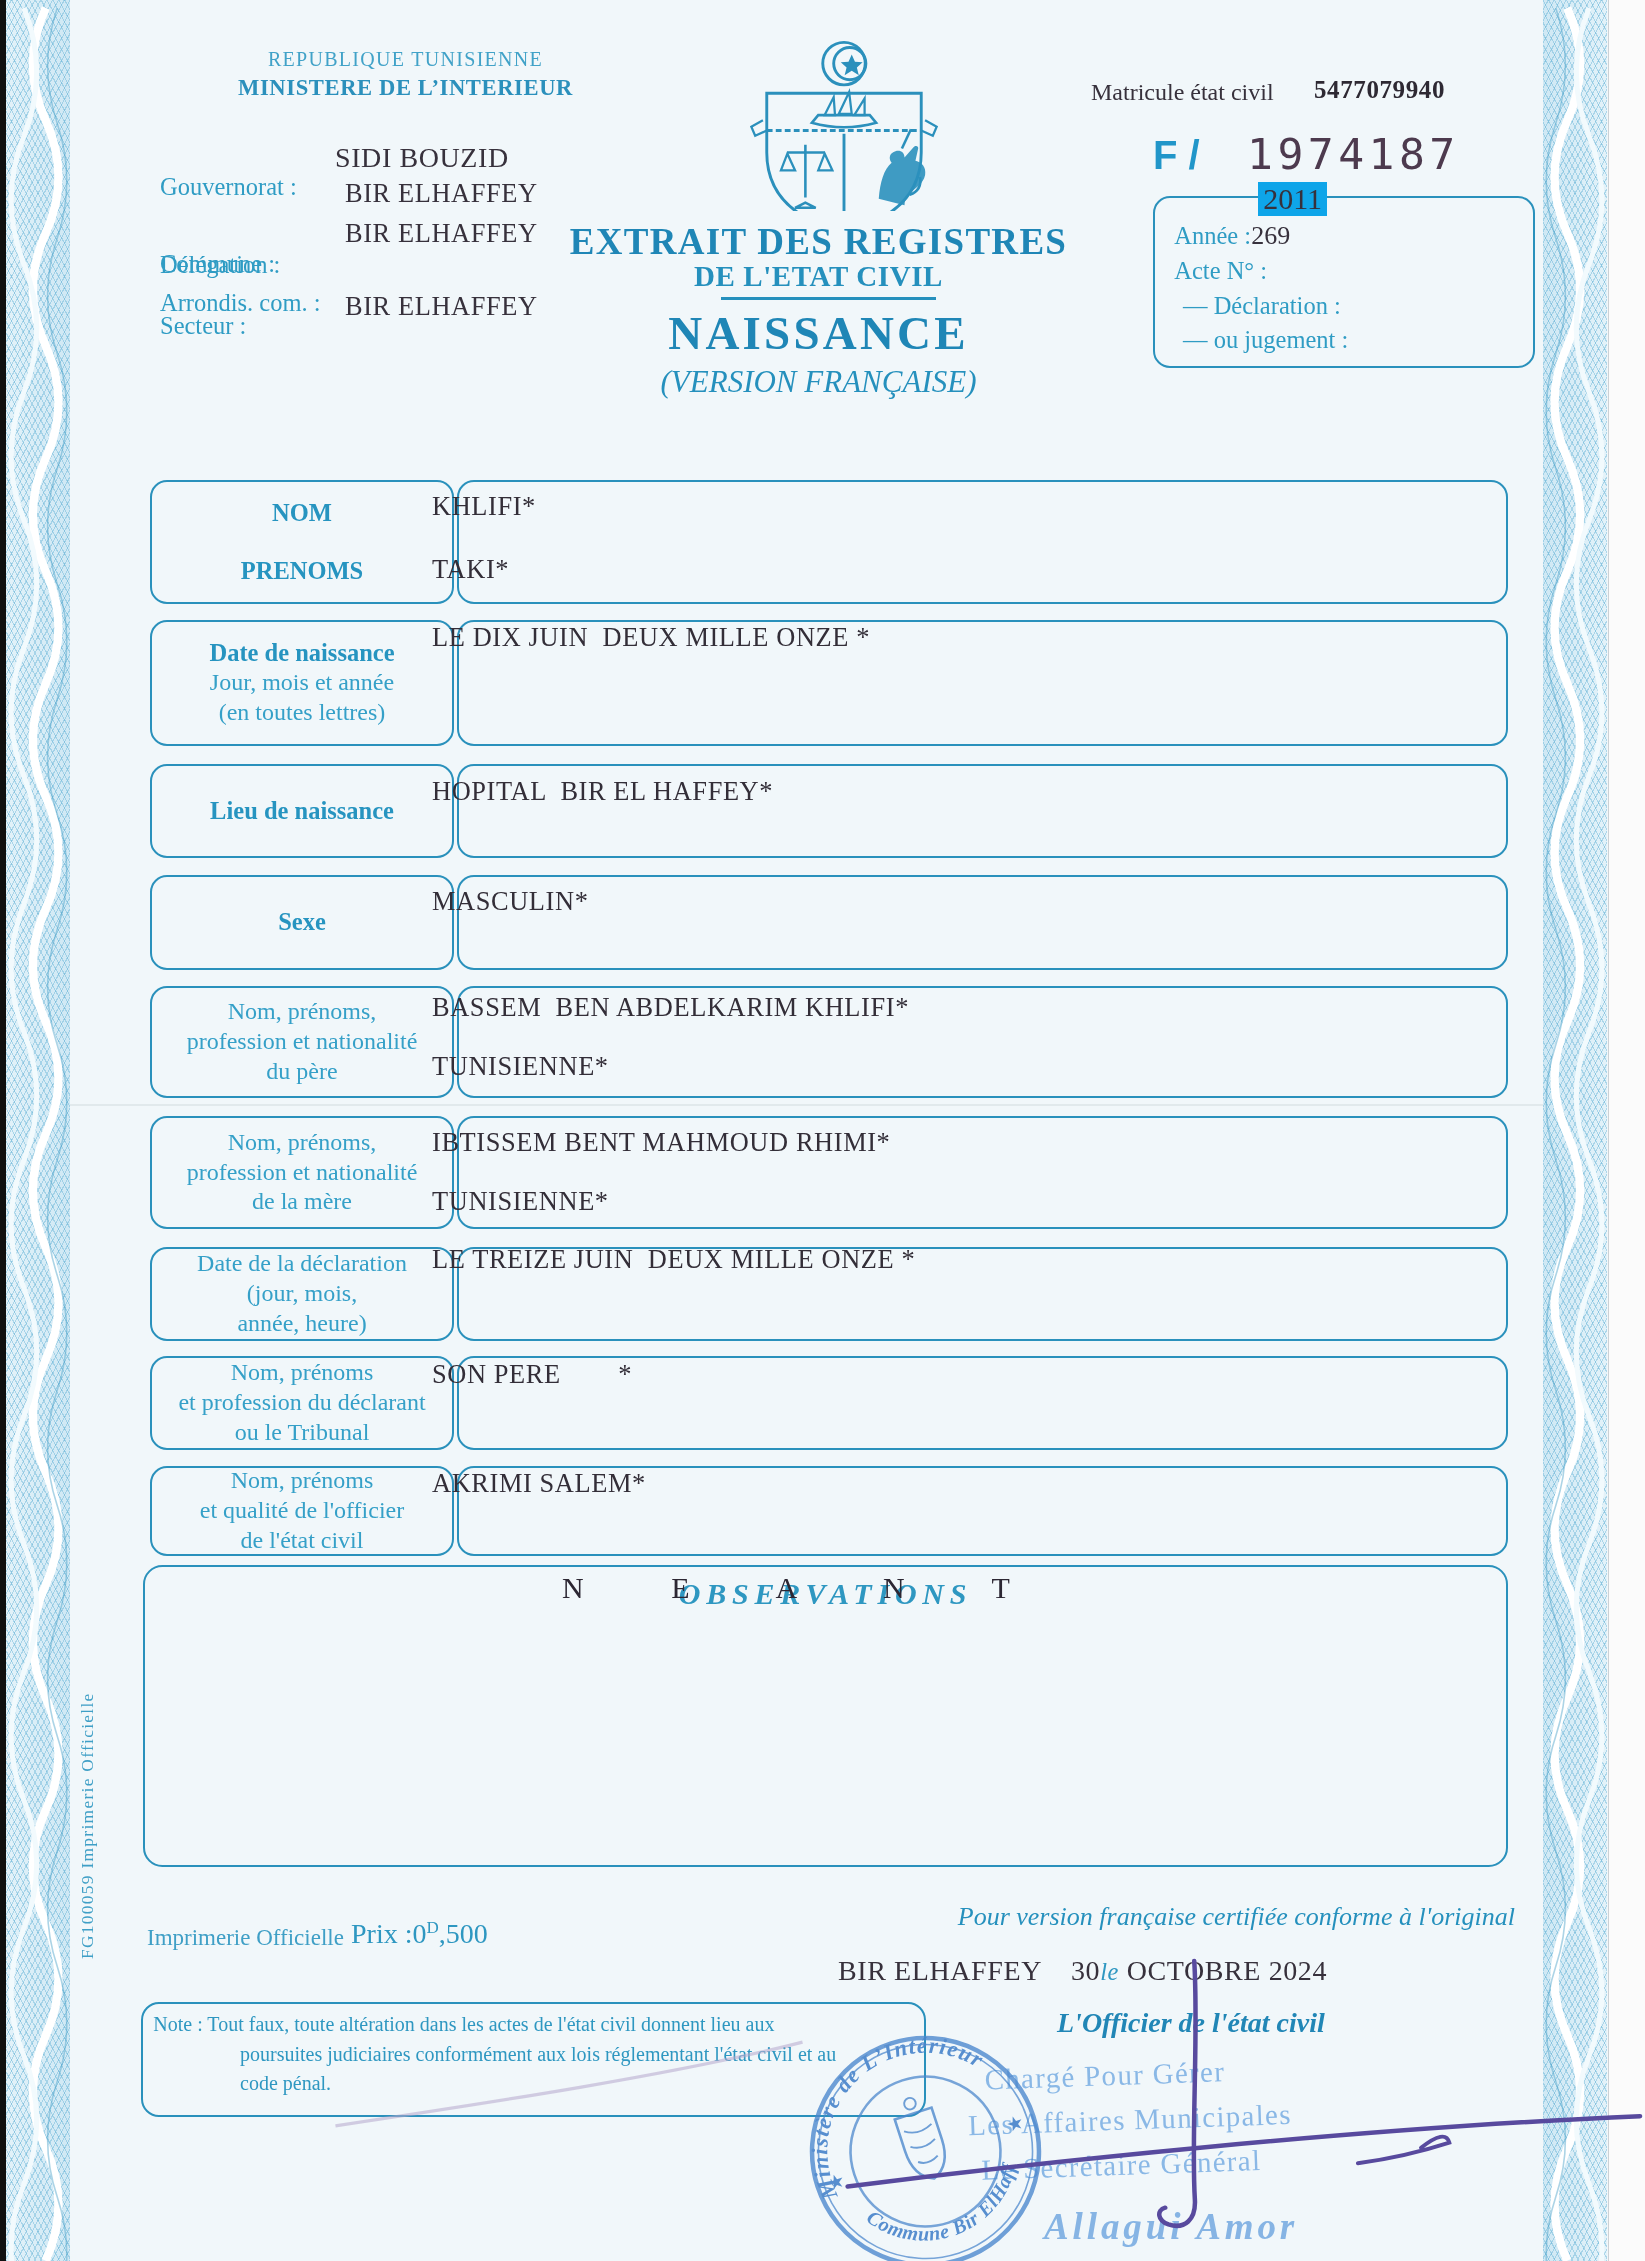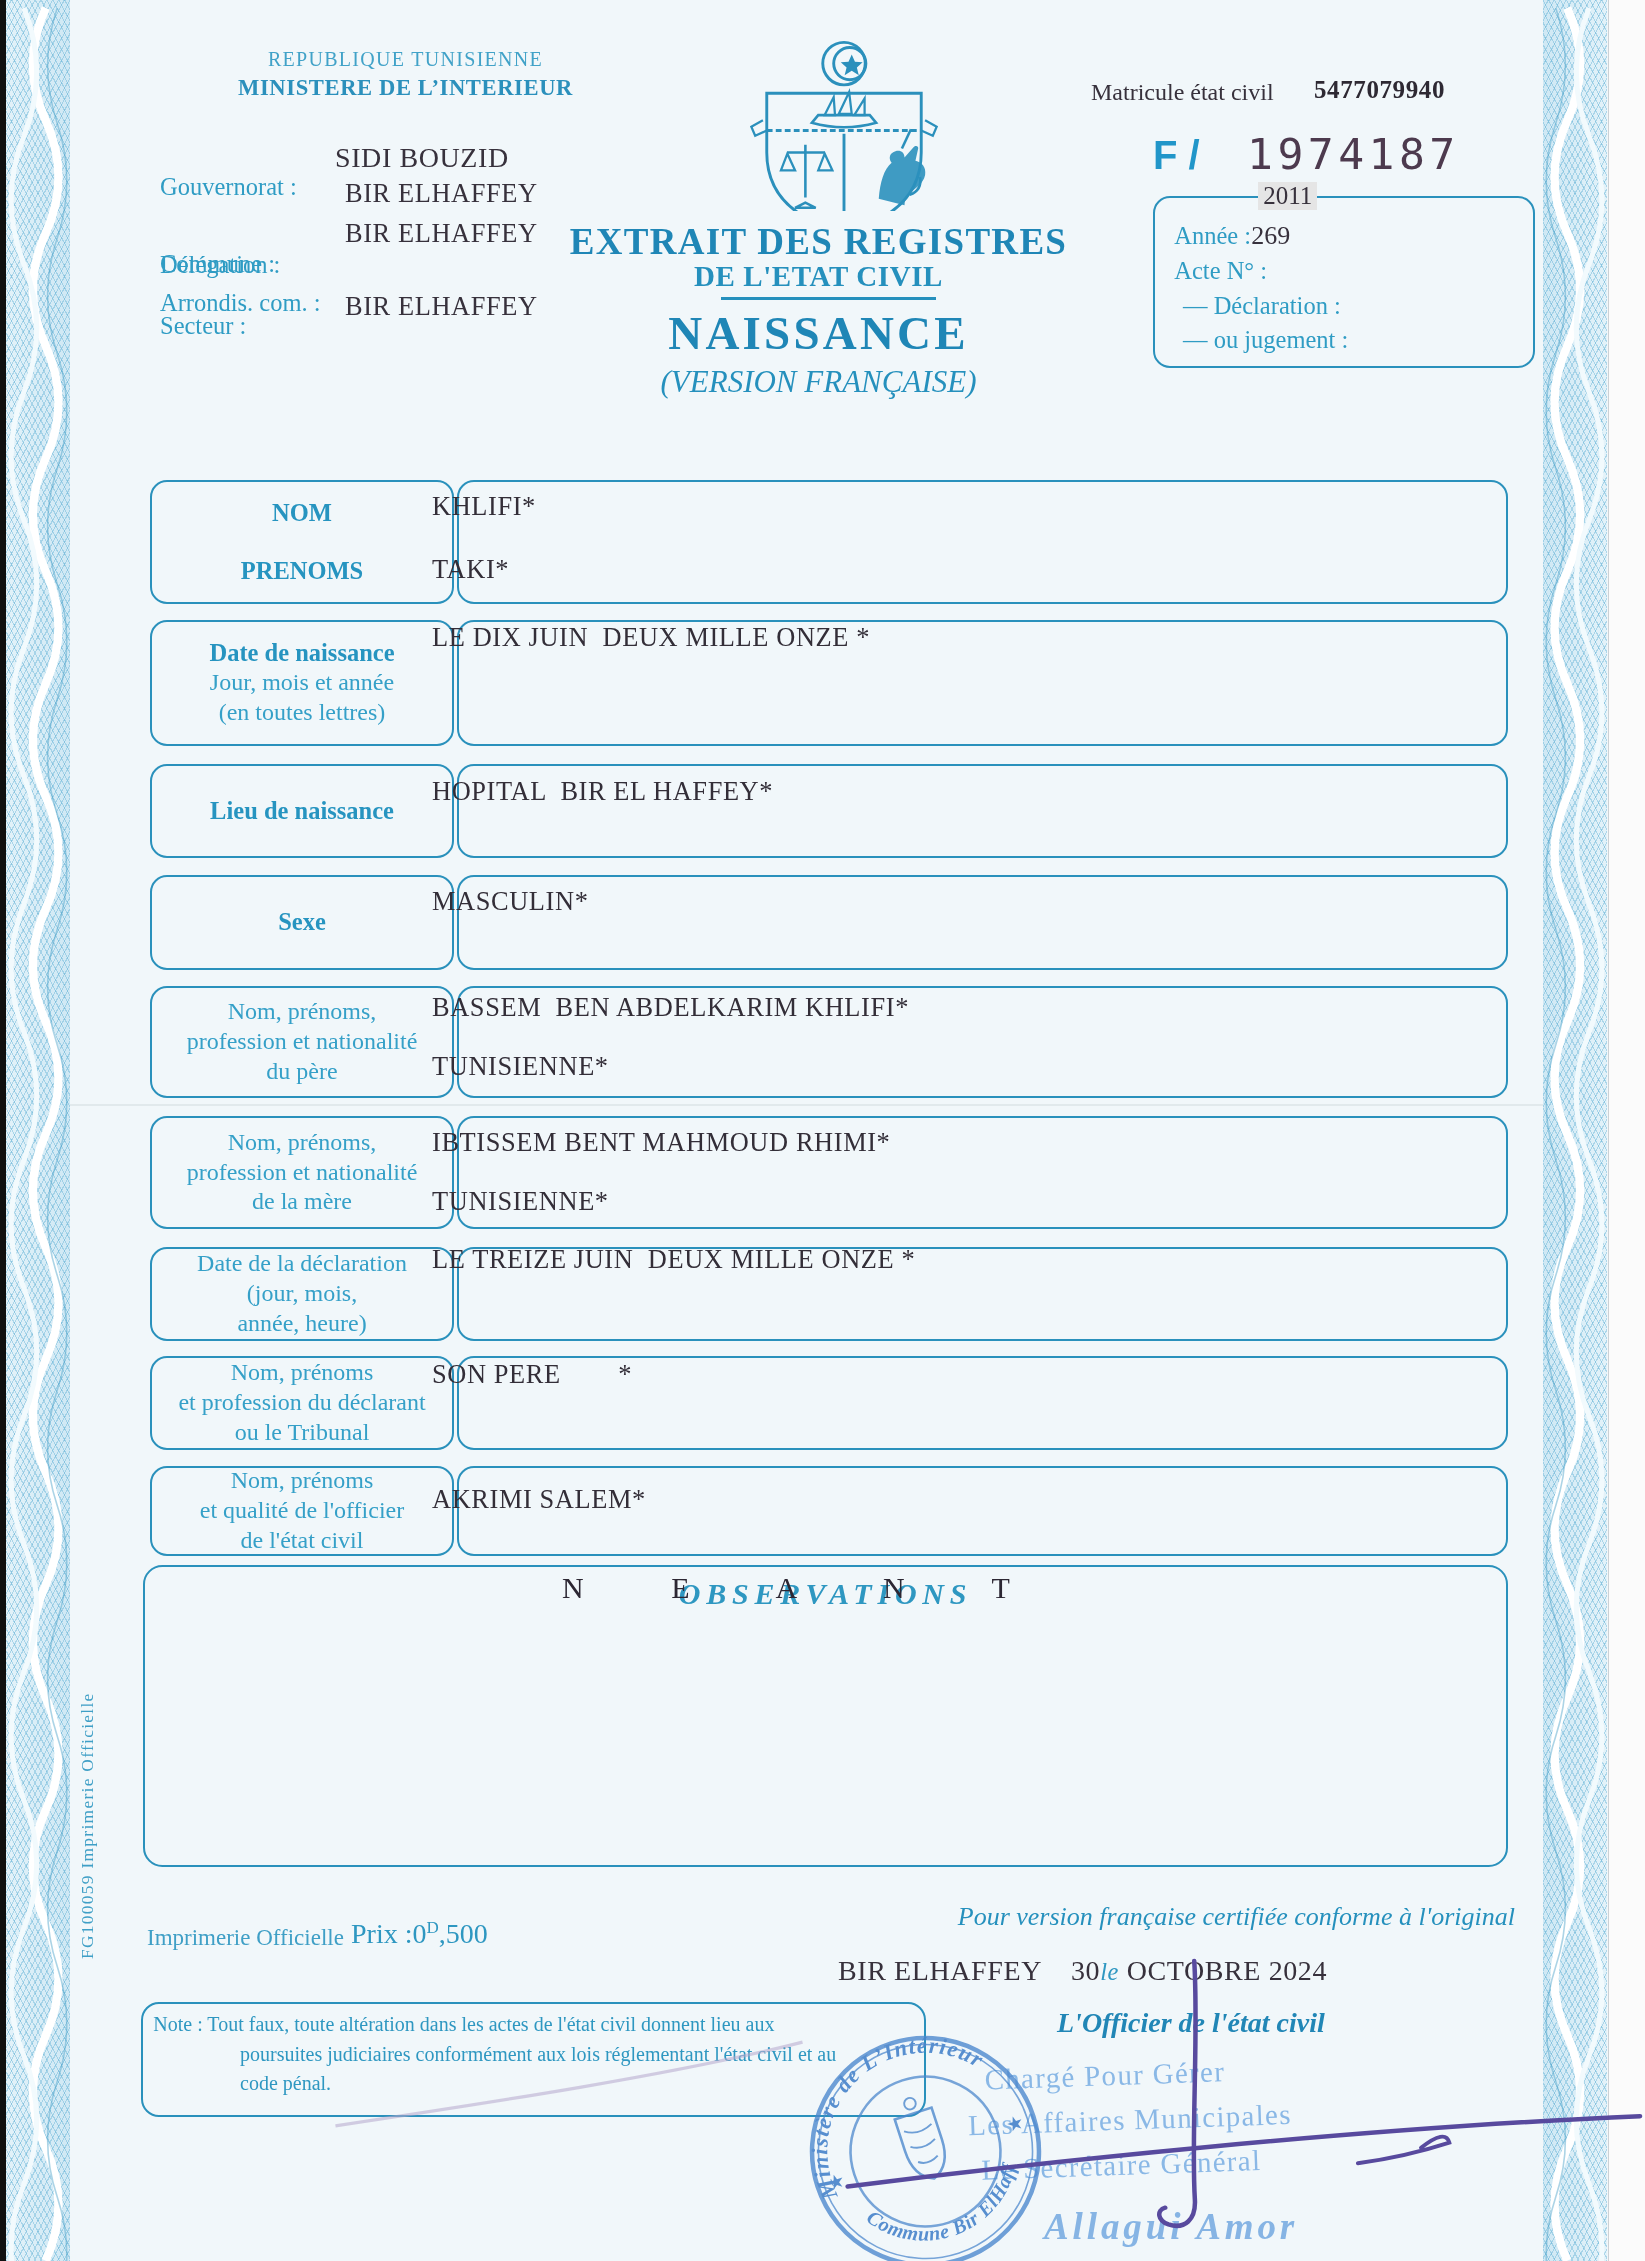--- a/index.html
+++ b/index.html
@@ -25,21 +25,21 @@
   .h-repub{left:180px;top:48px;width:451px;text-align:center;font-size:20px;letter-spacing:1.3px;color:#41a2c8;}
   .h-minis{left:180px;top:75px;width:451px;text-align:center;font-size:22.6px;font-weight:bold;letter-spacing:0.6px;color:#2b90bc;}
   .h-sidi{left:335px;top:142px;font-size:28px;color:var(--ink);letter-spacing:0.6px;}
   .adm-label{left:160px;font-size:24.5px;color:var(--teal-text);}
   .adm-value{left:345px;font-size:26.4px;color:var(--ink);letter-spacing:0.6px;}
 
   .matricule-l{left:1091px;top:79px;font-size:24px;color:var(--ink);}
   .matricule-v{left:1314px;top:76px;font-size:25px;font-weight:bold;color:#2e2933;letter-spacing:0.6px;}
   .folio-f{left:1153px;top:133px;font-size:40px;font-weight:bold;color:#2196c9;font-family:"Liberation Sans",sans-serif;}
   .folio-n{left:1247px;top:129px;font-size:43px;color:#4d3a4e;font-family:"DejaVu Sans Mono",monospace;letter-spacing:4.5px;}
-  .year2011{left:1258px;top:182px;font-size:25px;color:var(--ink);background:#e5e5e5;padding:0 5.2px;z-index:3;}
+  .year2011{left:1258px;top:182px;font-size:30px;color:var(--ink);background:#0ea5e9;padding:0 5.2px;z-index:3;}
   .acte-box{left:1153px;top:196px;width:378px;height:168px;border:2.6px solid var(--teal);border-radius:17px;}
   .acte-box .line{position:absolute;left:19.3px;font-size:24.5px;color:var(--teal-text);white-space:pre;}
   .acte-box .ink{color:var(--ink);font-size:26px;}
 
   
   .t-extrait{left:303px;top:220px;width:1031px;text-align:center;font-size:37px;font-weight:bold;letter-spacing:1.3px;color:var(--teal-dark);}
   .t-etat{left:303px;top:260px;width:1031px;text-align:center;font-size:29px;font-weight:bold;letter-spacing:0.6px;color:#2590bd;}
   .t-rule{left:721px;top:297px;width:215px;height:3.2px;background:#2590bd;}
   .t-naiss{left:303px;top:306px;width:1031px;text-align:center;font-size:47px;font-weight:bold;letter-spacing:3.2px;color:var(--teal-dark);}
   .t-vers{left:303px;top:364px;width:1031px;text-align:center;font-size:31px;font-style:italic;color:#2590bd;}
@@ -247,21 +247,21 @@
     </div>
   </div>
 
   <div class="abs row" style="top:1466px;height:90px;">
     <div class="label-box">
       <div class="lbl">Nom, prénoms</div>
       <div class="lbl">et qualité de l'officier</div>
       <div class="lbl">de l'état civil</div>
     </div>
     <div class="value-box">
-      <div class="val" style="top:16px;">AKRIMI SALEM*</div>
+      <div class="val" style="top:0px;">AKRIMI SALEM*</div>
     </div>
   </div>
 
   <div class="abs obs-box">
     <div class="obs-wrap">
       <span class="obs-title">OBSERVATIONS</span>
       <span class="obs-neant">N E A N T</span>
     </div>
   </div>
 

